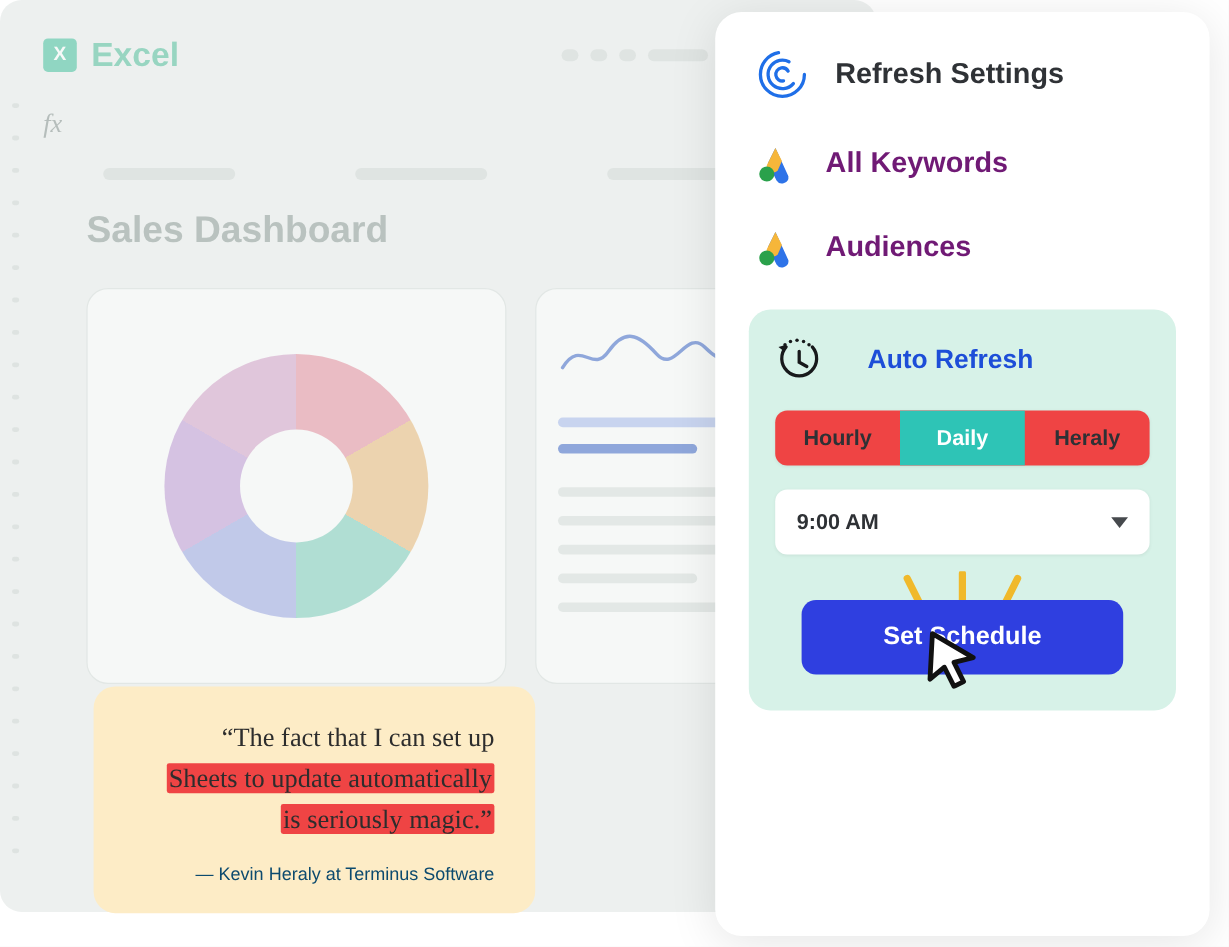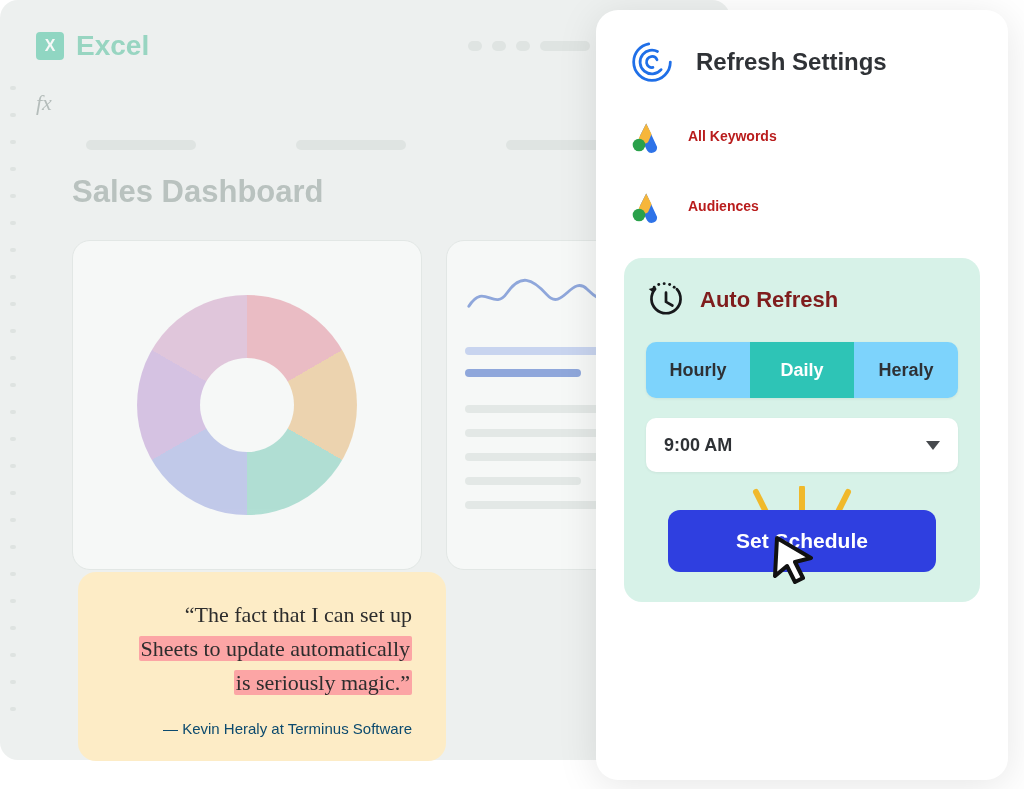--- a/index.html
+++ b/index.html
@@ -68,48 +68,48 @@
 
   
   .quote-card {
     position:absolute; left:78px; top:572px;
     width:368px; background:#fdecc6; border-radius:18px;
     padding:26px 34px 24px;
     font-family: Georgia, 'Times New Roman', serif;
     color:#2d2d2d;
   }
   .quote-text { font-size:22px; line-height:1.55; text-align:right; font-weight:500; }
-  .hl { background:#fca5a5; padding:0 2px; border-radius:2px; }
+  .hl { background:#ef4444; padding:0 2px; border-radius:2px; }
   .attribution { margin-top:20px; text-align:right; font-family:-apple-system,Arial,sans-serif; font-size:15px; color:#0c4a6e; }
 
   
   .panel {
     position:absolute; right:16px; top:10px;
     width:412px; height:770px;
     background:#fff; border-radius:22px;
     box-shadow: 0 6px 40px rgba(0,0,0,.10);
     padding:30px 28px 24px;
   }
   .panel-row { display:flex; align-items:center; gap:22px; margin-bottom:34px; padding-left:6px; }
   .panel-title { font-size:24px; font-weight:700; color:#2f3236;text-align:right; }
-  .panel-item-label { font-size:14px; font-weight:600; color:#b91c1c; }
+  .panel-item-label { font-size:24px; font-weight:600; color:#701a75; }
 
   .spiral-icon { width:44px; height:44px; }
   .ads-icon { width:36px; height:36px; }
 
   .refresh-card {
     background:#d7f2e8; border-radius:18px; padding:22px 22px 30px; margin-top:6px;
     position:relative;
   }
   .refresh-head { display:flex; align-items:center; gap:14px; margin-bottom:22px; }
-  .refresh-title { font-size:22px; font-weight:800; color:#7f1d1d; }
+  .refresh-title { font-size:22px; font-weight:800; color:#1d4ed8;margin-left:23px; }
   .clock-icon { width:40px; height:40px; }
 
   .seg {
-    display:flex; background:#7dd3fc; border-radius:10px; overflow:hidden; height:56px;
+    display:flex; background:#ef4444; border-radius:10px; overflow:hidden; height:46px;
     box-shadow:0 1px 3px rgba(0,0,0,.06); margin-bottom:20px;
   }
   .seg button {
     flex:1; border:none; background:transparent; font-size:18px; font-weight:600;
     color:#2e3135; cursor:pointer;
   }
   .seg button.active { background:#2ec4b6; color:#fff; }
 
   .time-select {
     display:flex; align-items:center; justify-content:space-between;

